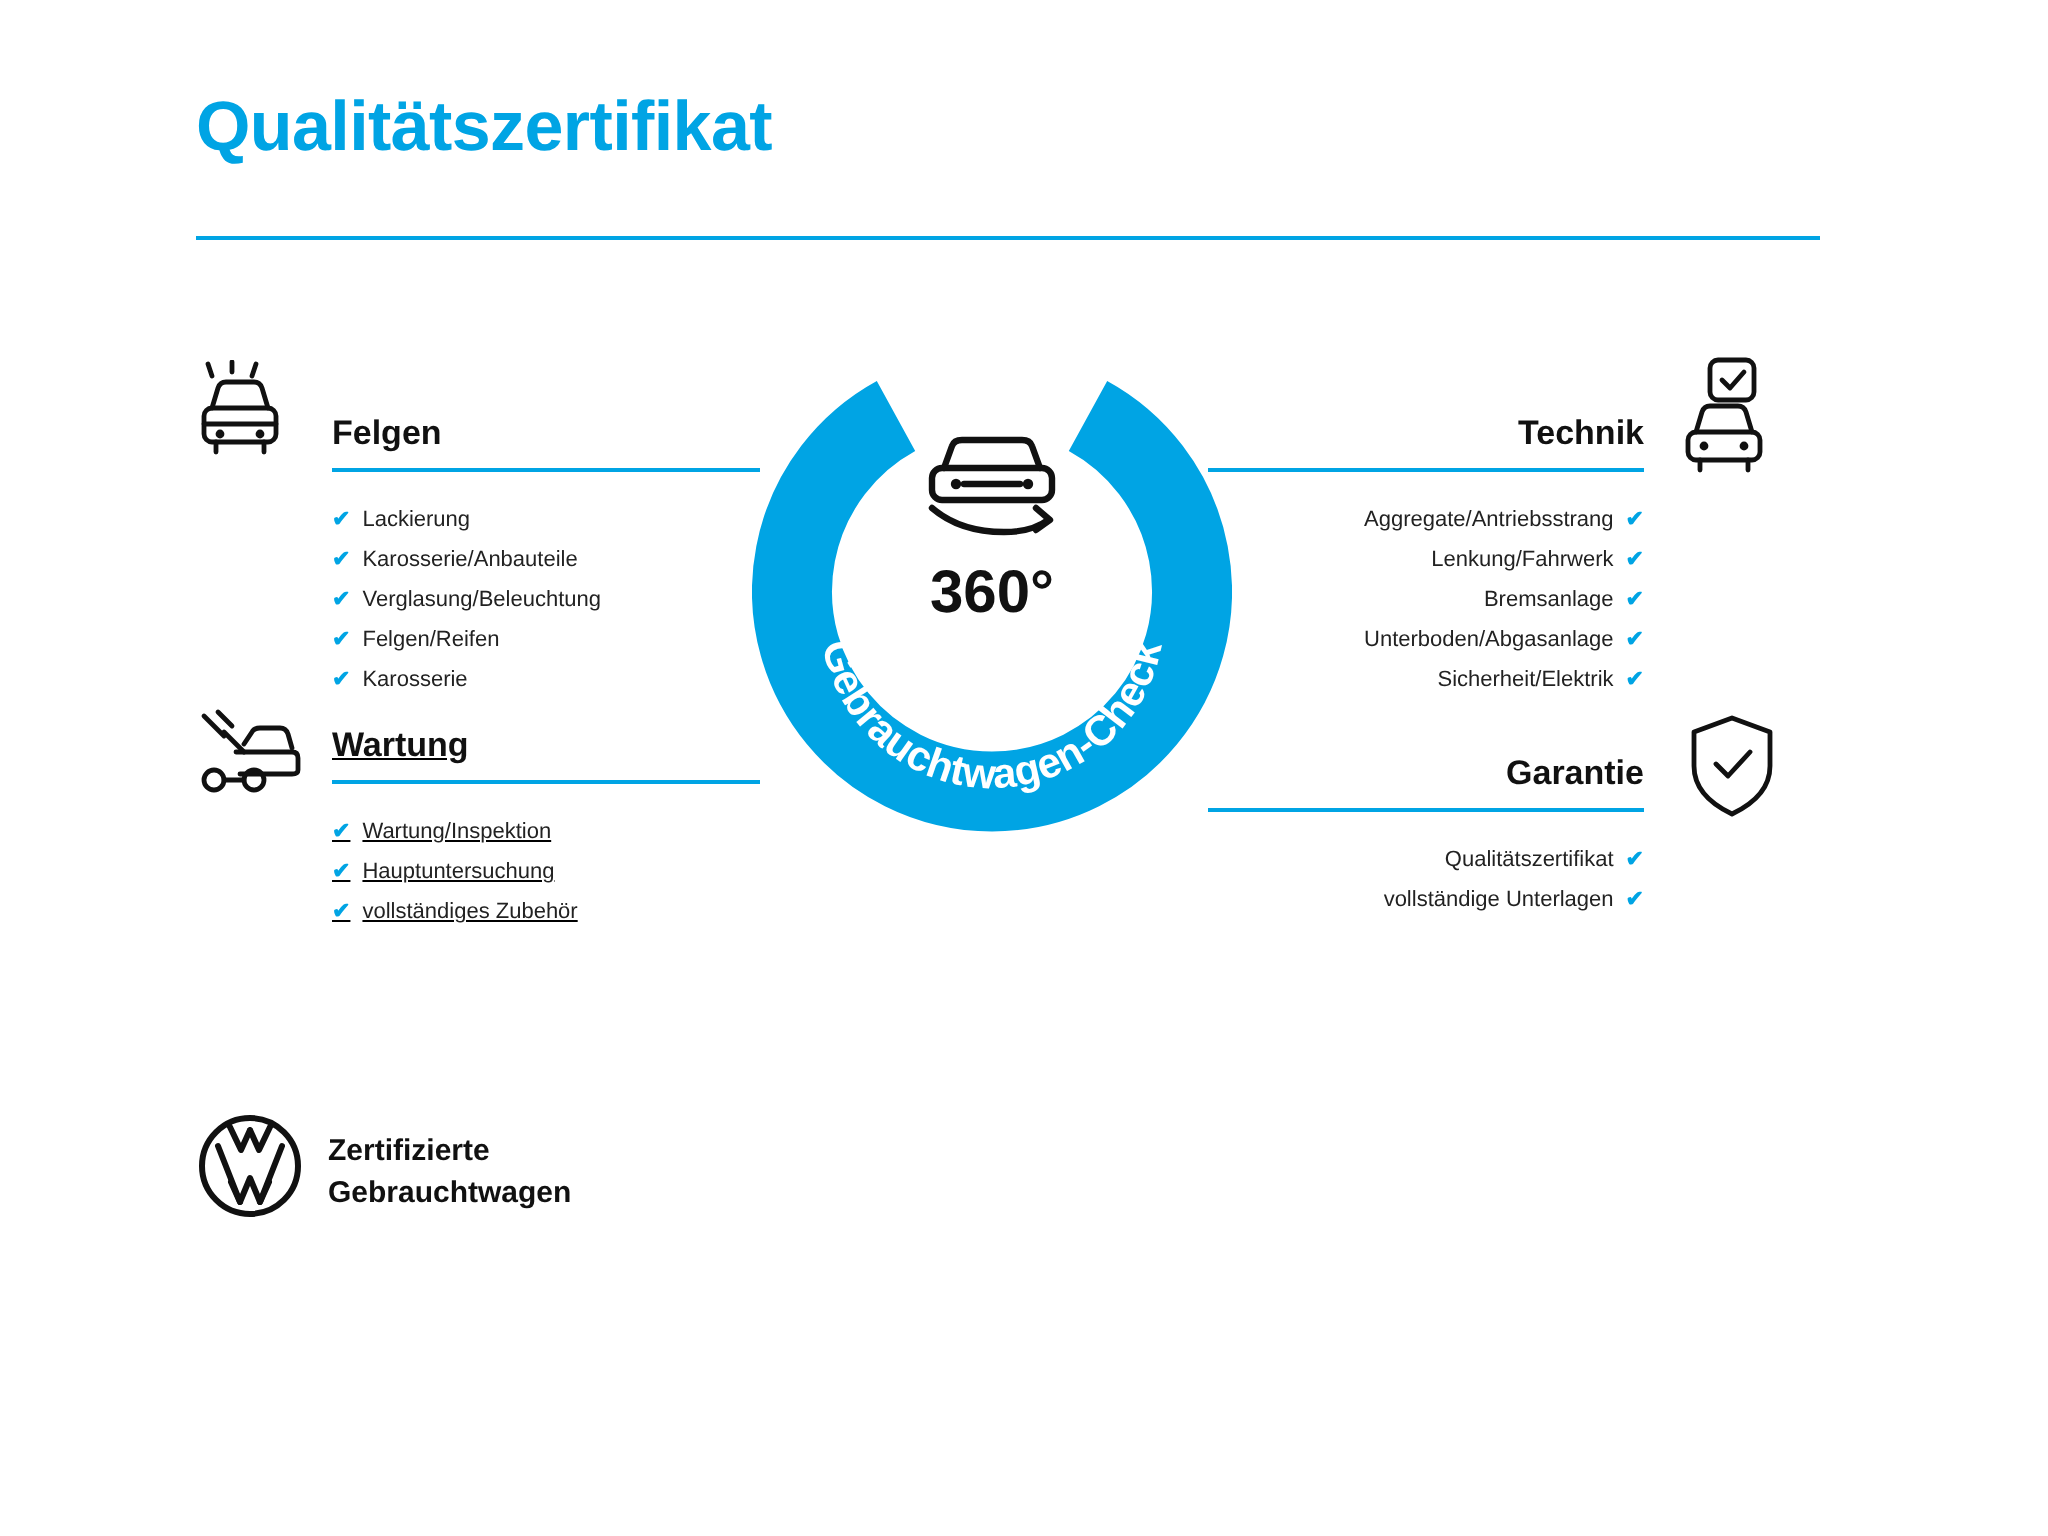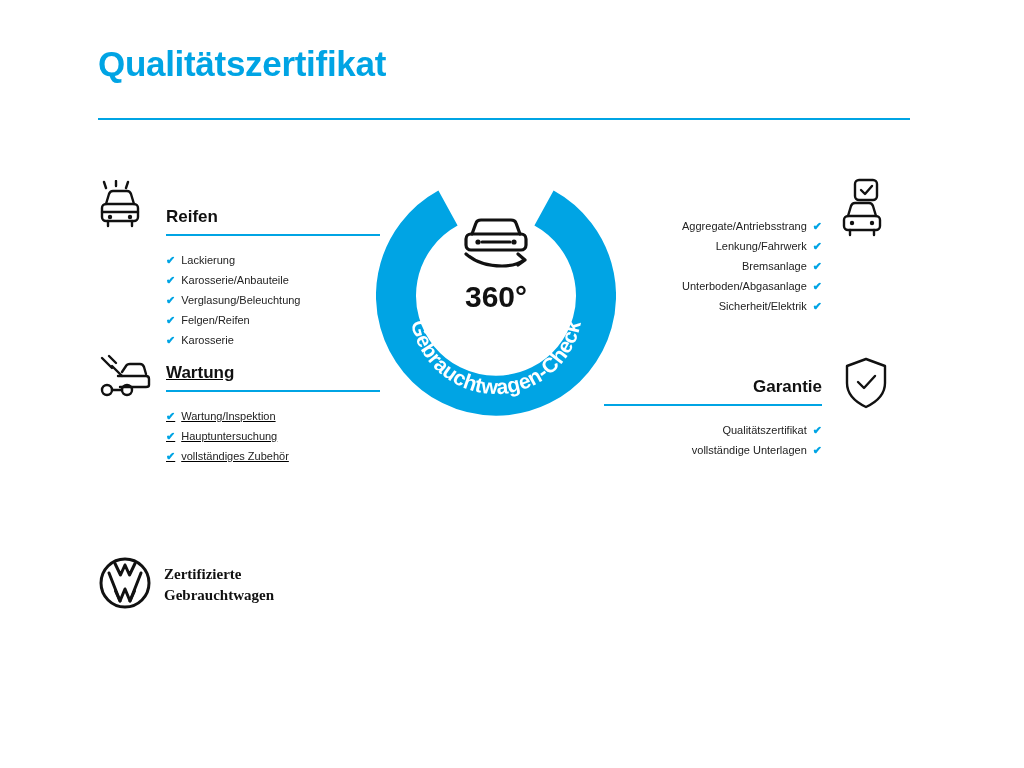--- a/index.html
+++ b/index.html
@@ -126,21 +126,20 @@
     top: 556px;
     display: flex;
     align-items: center;
   }
   .vw-label {
     margin-left: 12px;
     font-size: 15px;
     font-weight: bold;
     color: #111111;
     line-height: 21px;
-    font-family: Liberation Serif, serif;
   }
 </style>
 </head>
 <body>
 
 <div class="page">
 
   <div class="title">Qualitätszertifikat</div>
   <div class="title-rule"></div>
 
@@ -183,33 +182,37 @@
 
   <div class="icon-box" id="icon-garantie">
     <svg width="48" height="54" viewBox="0 0 48 54" fill="none" stroke="#111111" stroke-width="2.4" stroke-linecap="round" stroke-linejoin="round">
       <path d="M24 3 L43 10 L43 27 Q43 42 24 51 Q5 42 5 27 L5 10 Z"></path>
       <path d="M16 26 L22 32 L33 20"></path>
     </svg>
   </div>
 
   <div class="section sec-left" id="sec-optik">
     <div class="section-head">
-      <div class="section-title">Reifen</div>
+      <div class="section-title">Felgen</div>
       <div class="section-rule"></div>
     </div>
     <ul class="items">
       <li class="item"><span class="check">✔</span><span>Lackierung</span></li>
       <li class="item"><span class="check">✔</span><span>Karosserie/Anbauteile</span></li>
       <li class="item"><span class="check">✔</span><span>Verglasung/Beleuchtung</span></li>
       <li class="item"><span class="check">✔</span><span>Felgen/Reifen</span></li>
       <li class="item"><span class="check">✔</span><span>Karosserie</span></li>
     </ul>
   </div>
 
   <div class="section sec-right" id="sec-technik">
+    <div class="section-head">
+      <div class="section-title">Technik</div>
+      <div class="section-rule"></div>
+    </div>
     <ul class="items">
       <li class="item"><span>Aggregate/Antriebsstrang</span><span class="check">✔</span></li>
       <li class="item"><span>Lenkung/Fahrwerk</span><span class="check">✔</span></li>
       <li class="item"><span>Bremsanlage</span><span class="check">✔</span></li>
       <li class="item"><span>Unterboden/Abgasanlage</span><span class="check">✔</span></li>
       <li class="item"><span>Sicherheit/Elektrik</span><span class="check">✔</span></li>
     </ul>
   </div>
 
   <div class="section sec-left" id="sec-wartung">

